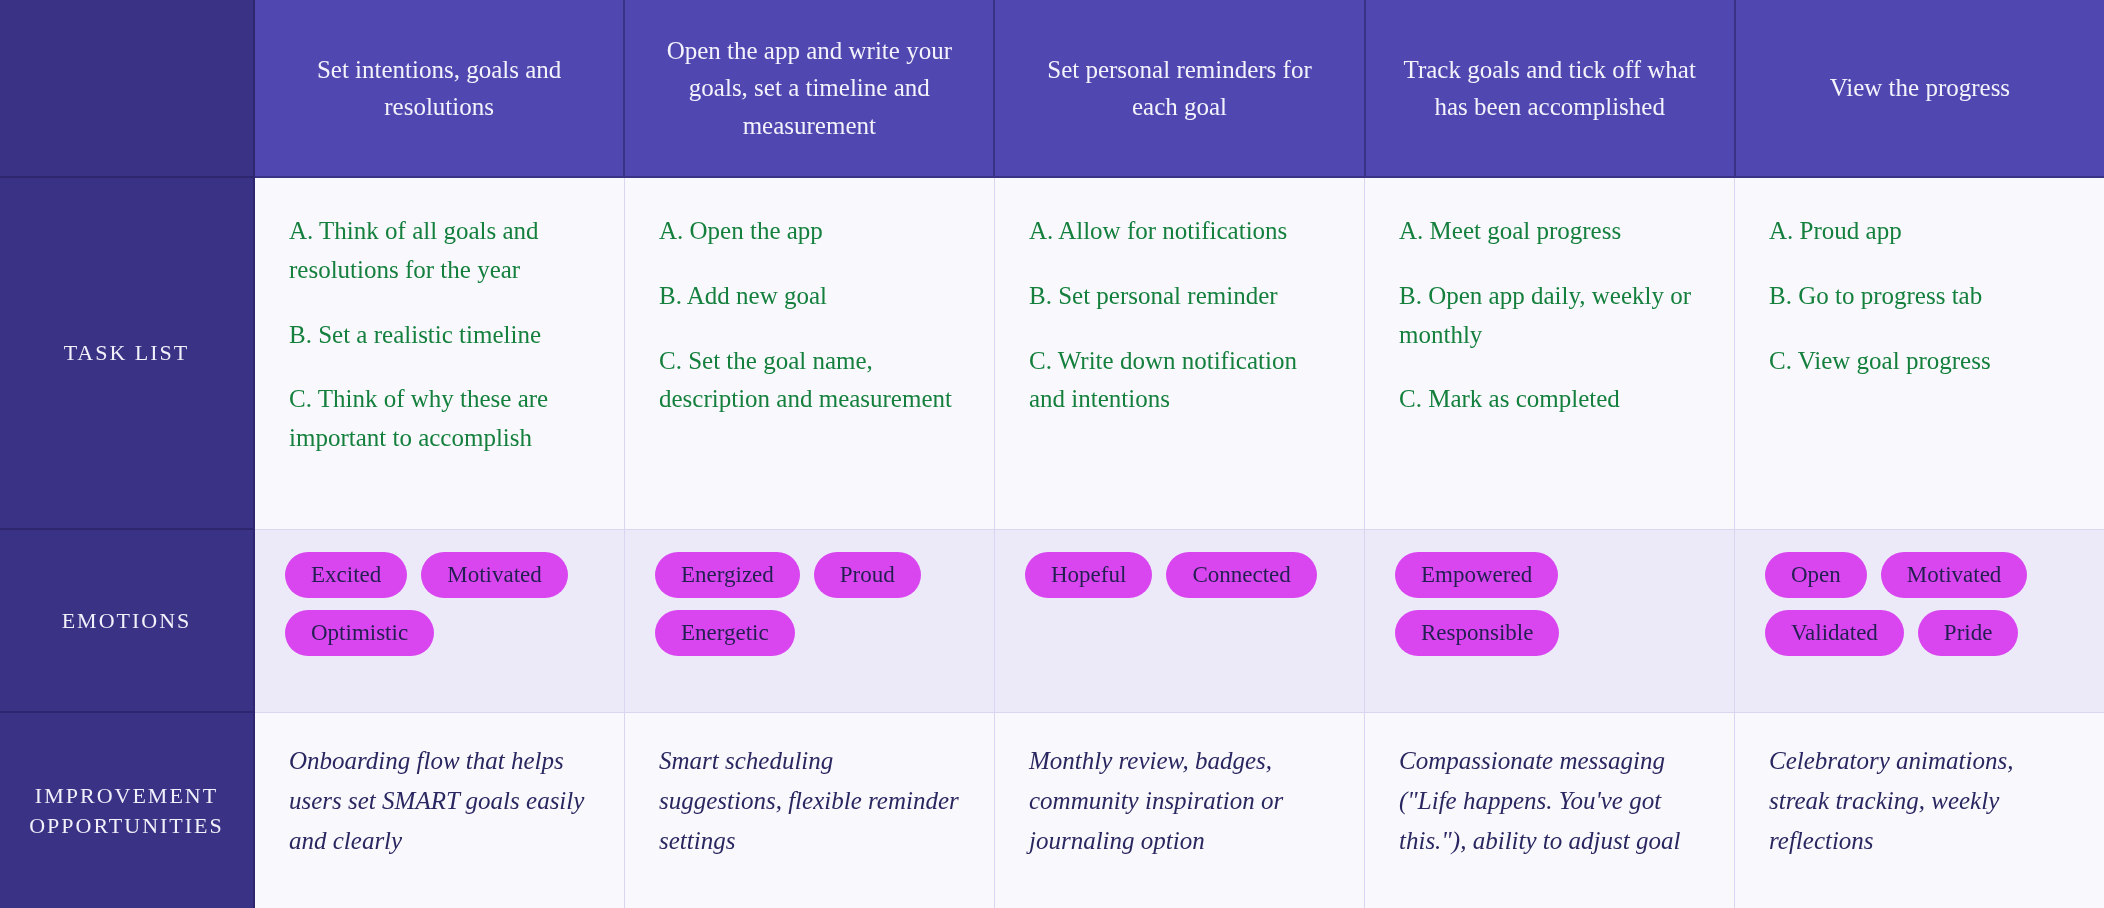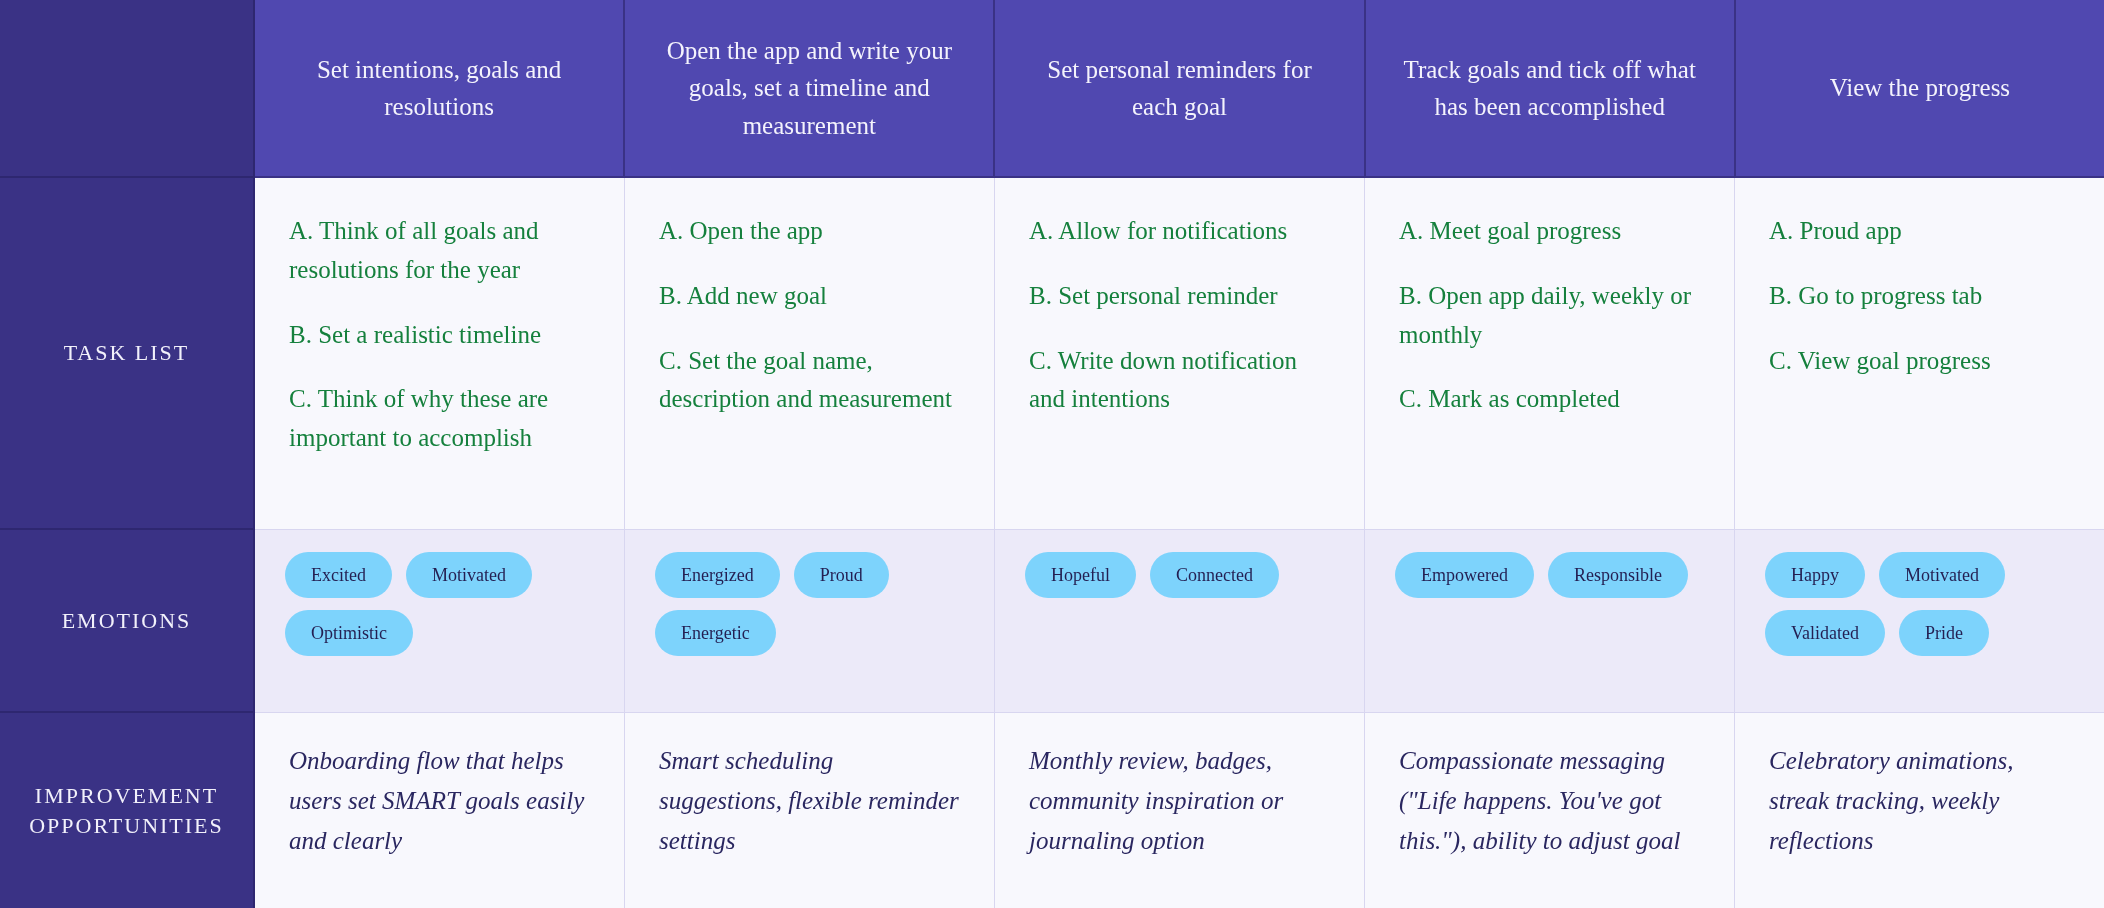--- a/index.html
+++ b/index.html
@@ -92,25 +92,25 @@
     border-right: 1px solid #D8D6F0;
     border-bottom: 1px solid #D8D6F0;
     display: flex;
     flex-wrap: wrap;
     align-content: flex-start;
     gap: 12px 14px;
   }
   .emotion-cell:last-child { border-right: none; }
 
   .pill {
-    background: #7dd3fc;
+    background: #d946ef;
     color: #241F52;
     border-radius: 999px;
     padding: 9px 26px;
-    font-size: 18px;
+    font-size: 23px;
     line-height: 1.25;
     white-space: nowrap;
     height: 46px;
     display: inline-flex;
     align-items: center;
   }
 
   
   .improve-row { flex: 1 1 auto; }
 
@@ -195,21 +195,21 @@
       <span class="pill">Hopeful</span>
       <span class="pill">Connected</span>
     </div>
 
     <div class="emotion-cell">
       <span class="pill">Empowered</span>
       <span class="pill">Responsible</span>
     </div>
 
     <div class="emotion-cell">
-      <span class="pill">Happy</span>
+      <span class="pill">Open</span>
       <span class="pill">Motivated</span>
       <span class="pill">Validated</span>
       <span class="pill">Pride</span>
     </div>
   </div>
 
   <div class="row improve-row">
     <div class="row-label improve-label">IMPROVEMENT OPPORTUNITIES</div>
     <div class="improve-cell">Onboarding flow that helps users set SMART goals easily and clearly</div>
     <div class="improve-cell">Smart scheduling suggestions, flexible reminder settings</div>

